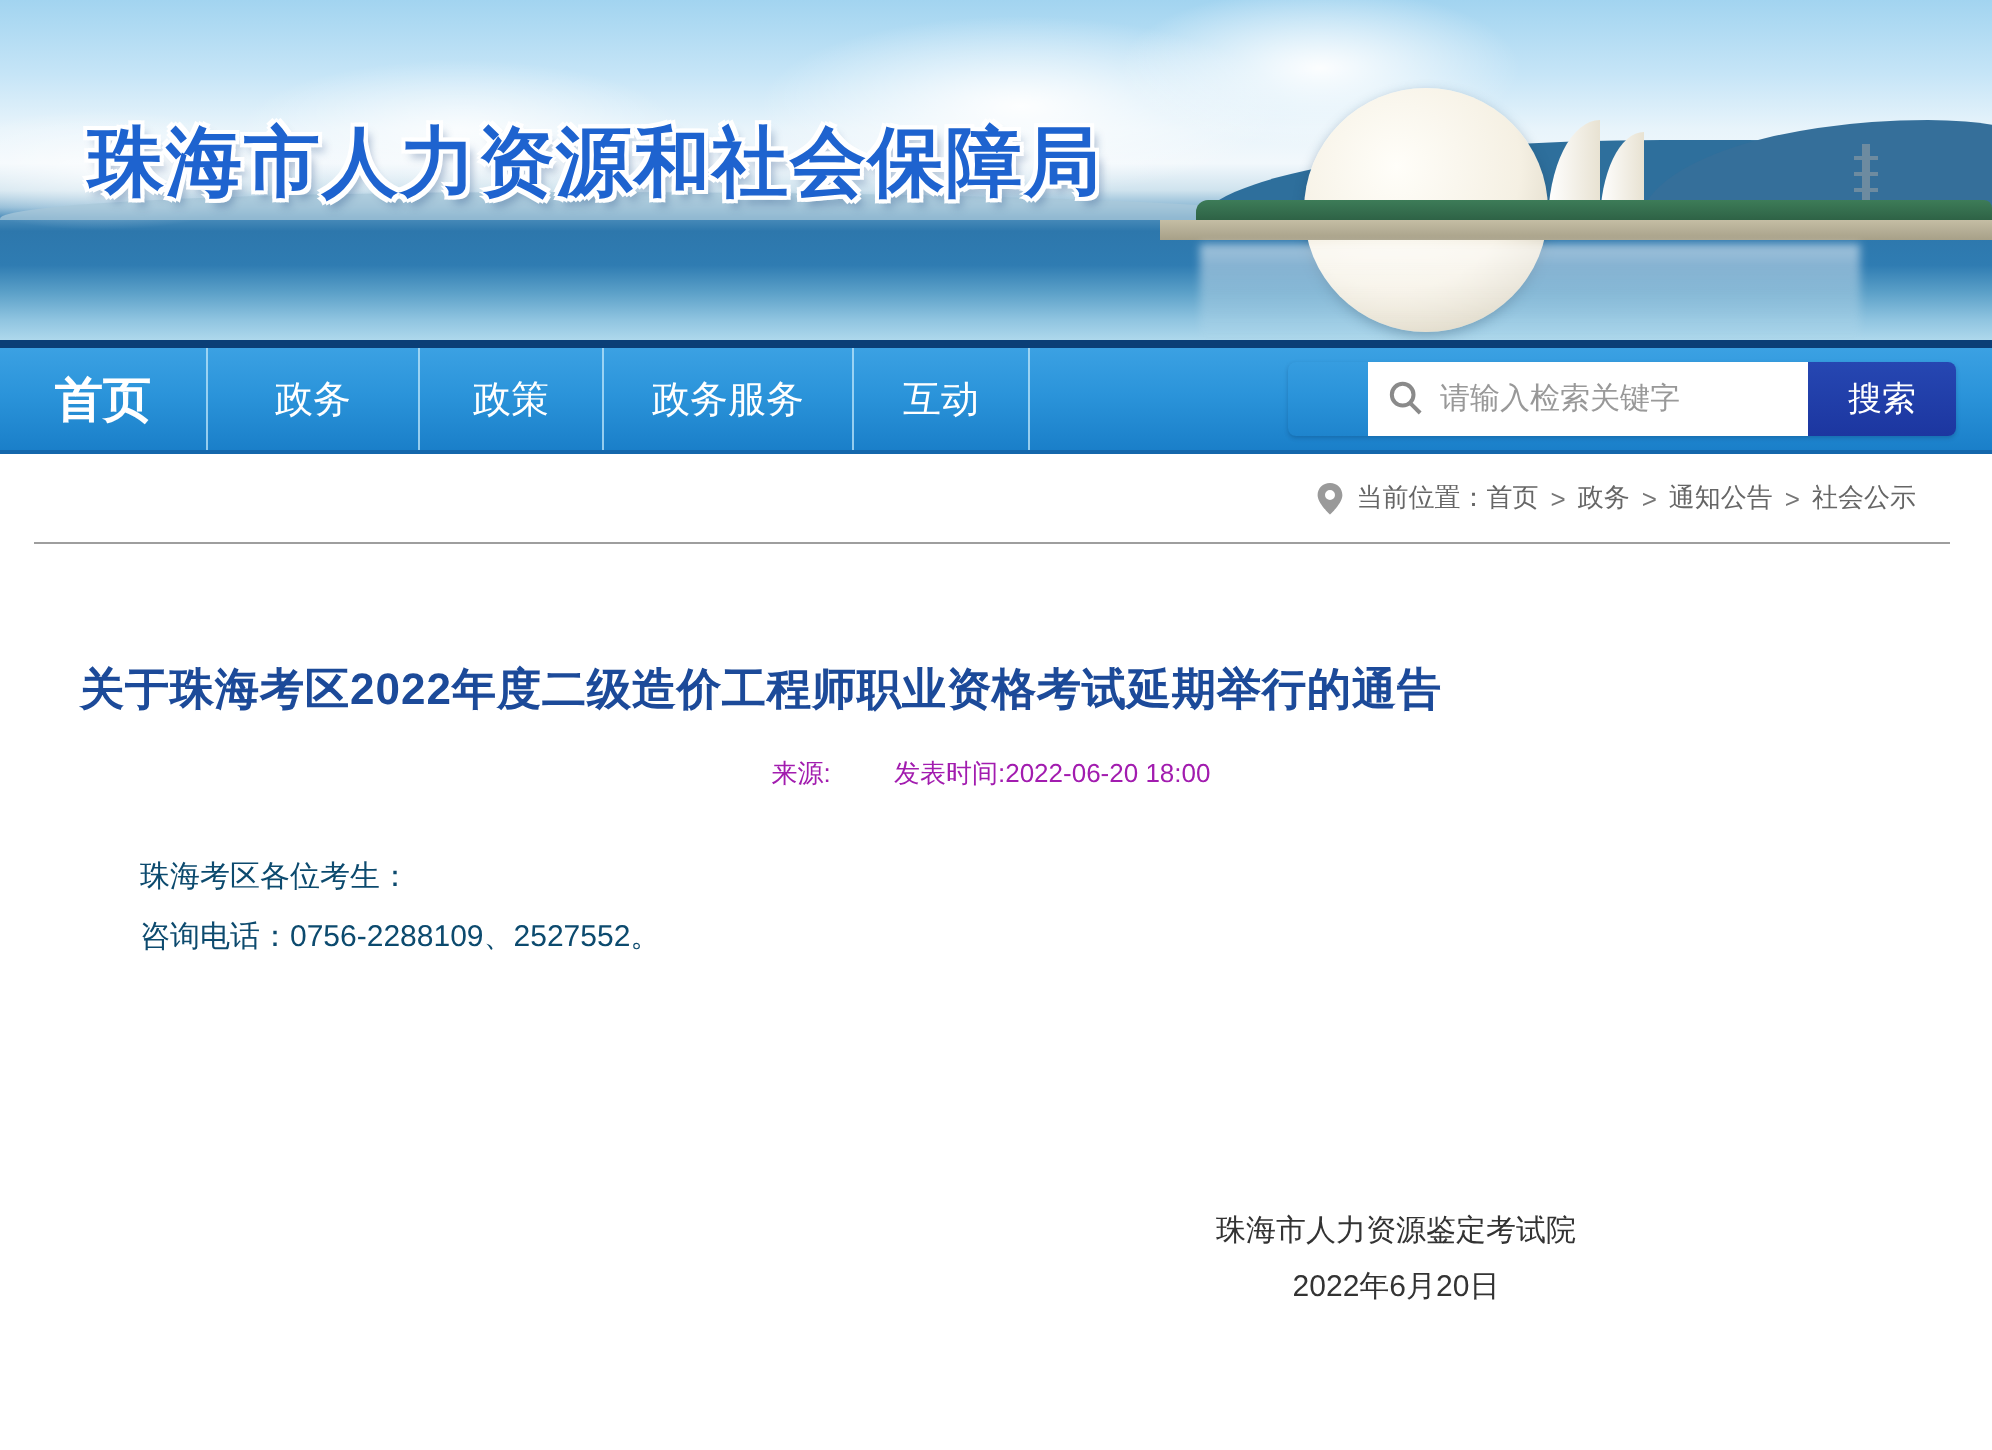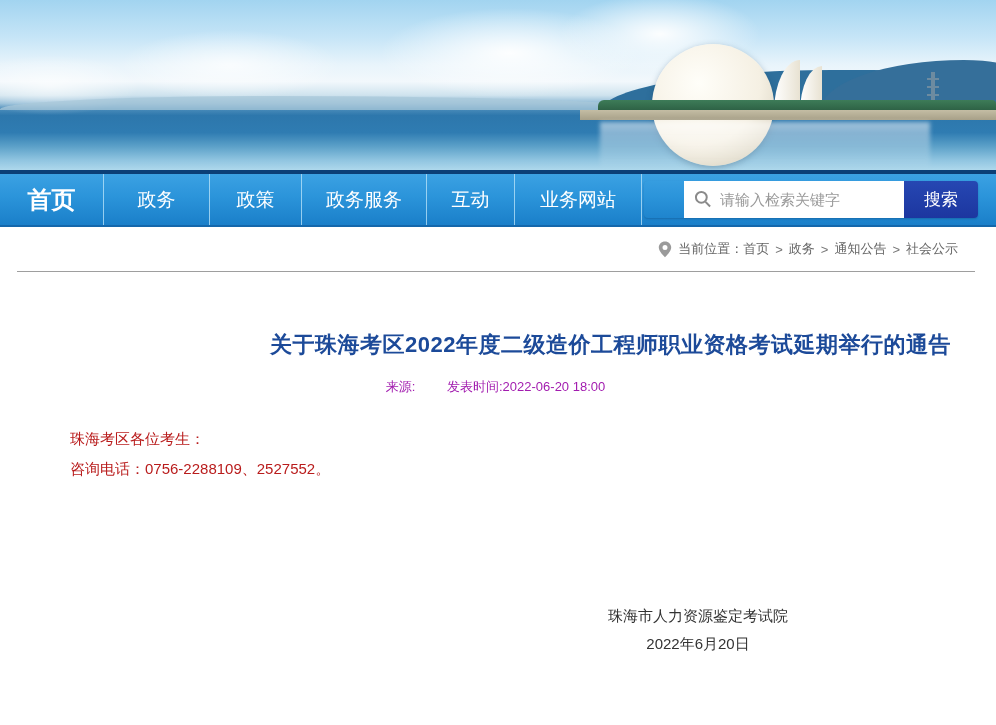--- a/index.html
+++ b/index.html
@@ -113,28 +113,28 @@
     padding-right:38px; font-size:13px; color:#666;
   }
   .crumb-row a { color:#666; text-decoration:none; cursor:pointer; }
   .crumb-sep { margin:0 6px; color:#777; }
   .pin-icon { width:14px; height:17px; margin-right:6px; }
   .crumb-line { margin:0 21px 0 17px; border-bottom:1px solid #9e9e9e; }
 
   
   .article { padding:58px 45px 0 40px; }
   .article-title {
-    text-align:right; font-size:22px; font-weight:bold; color:#1c4a99;
+    text-align:left; font-size:22px; font-weight:bold; color:#1c4a99;
     letter-spacing:.5px;
   }
   .article-meta {
     text-align:center; margin-top:18px; font-size:13px; color:#a21caf;
   }
   .article-meta .meta-src { margin-right:28px; }
-  .article-body { margin-top:28px; font-size:15px; color:#b91c1c; line-height:30px; }
+  .article-body { margin-top:28px; font-size:15px; color:#0c4a6e; line-height:30px; }
   .article-body p { text-indent:2em; }
   .signature {
     margin-top:118px; margin-right:163px; margin-left:auto;
     width:fit-content; text-align:center;
     font-size:15px; color:#333; line-height:28px;
   }
 </style>
 </head>
 <body>
 
@@ -146,29 +146,29 @@
   <div class="mountains-far"></div>
   <div class="hills-right"></div>
   <div class="hills-right2"></div>
   <div class="dome"></div>
   <div class="sail s1"></div>
   <div class="sail s2"></div>
   <div class="tower"></div>
   <div class="shore-trees"></div>
   <div class="shore-sand"></div>
   <div class="reflection"></div>
+  <h1 class="site-title">珠海市人力资源和社会保障局</h1>
 </header>
 
 <nav class="nav">
   <a class="nav-item">首页</a>
   <a class="nav-item">政务</a>
   <a class="nav-item">政策</a>
   <a class="nav-item">政务服务</a>
   <a class="nav-item">互动</a>
-  <a class="nav-item">业务网站</a>
 
   <div class="search-wrap">
     <div class="search-input-box">
       <svg class="search-icon" viewBox="0 0 24 24" fill="none" stroke="#8a8a8a" stroke-width="2.4">
         <circle cx="10" cy="10" r="6.5"></circle>
         <line x1="15" y1="15.5" x2="20.5" y2="21"></line>
       </svg>
       <input class="search-input" type="text" placeholder="请输入检索关键字" style="">
     </div>
     <button class="search-btn">搜索</button>

